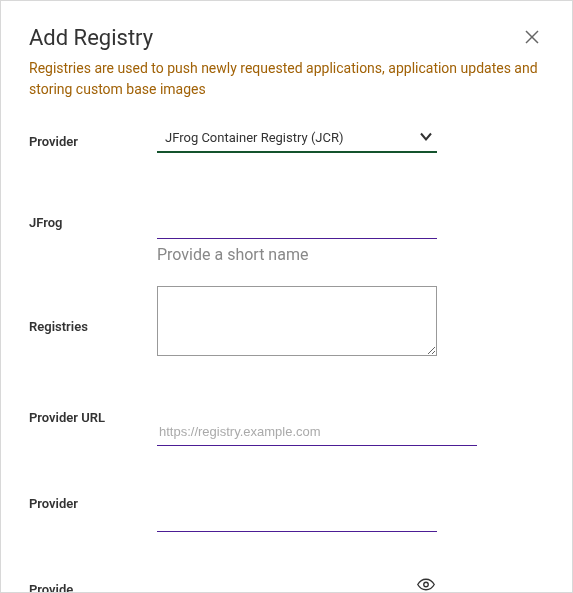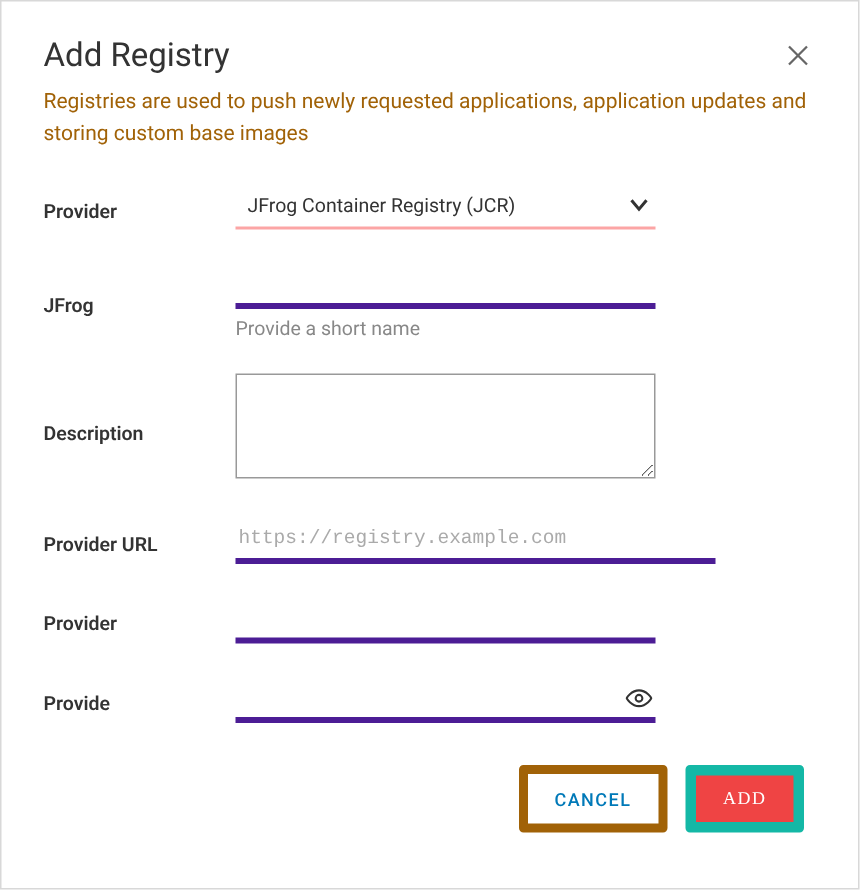--- a/index.html
+++ b/index.html
@@ -62,21 +62,21 @@
     .form-field {
       flex: 1;
       max-width: 280px;
     }
     .form-field-wide {
       flex: 1;
       max-width: 320px;
     }
     .select-wrapper {
       position: relative;
-      border-bottom: 2px solid #fca5a5;
+      border-bottom: 2px solid #14532d;
     }
     .select-value {
       padding: 6px 24px 6px 8px;
       font-size: 13px;
       color: #333;
       cursor: pointer;
     }
     .select-chevron {
       position: absolute;
       right: 4px;
@@ -84,32 +84,33 @@
       transform: translateY(-50%);
       pointer-events: none;
     }
     .select-chevron svg {
       width: 14px;
       height: 14px;
     }
     .text-input {
       width: 100%;
       border: none;
-      border-bottom: 4px solid #4c1d95;
+      border-bottom: 1px solid #4c1d95;
       padding: 6px 2px;
       font-size: 13px;
       outline: none;
       background: transparent;
-      font-family: Liberation Mono, monospace;
+      font-family: Liberation Sans, sans-serif;
+      margin-top: 36px;
     }
     .text-input::placeholder {
       color: #aaa;
     }
     .helper-text {
-      font-size: 13px;
+      font-size: 16px;
       color: #888;
       margin-top: 6px;
     }
     .textarea-input {
       width: 100%;
       height: 70px;
       border: 1px solid #999;
       padding: 6px;
       font-size: 13px;
       font-family: inherit;
@@ -196,21 +197,21 @@
 
   <div class="form-row">
     <label class="form-label">JFrog</label>
     <div class="form-field">
       <input type="text" class="text-input" value="" style="">
       <div class="helper-text">Provide a short name</div>
     </div>
   </div>
 
   <div class="form-row">
-    <label class="form-label">Description</label>
+    <label class="form-label">Registries</label>
     <div class="form-field">
       <textarea class="textarea-input" style=""></textarea>
     </div>
   </div>
 
   <div class="form-row">
     <label class="form-label">Provider URL</label>
     <div class="form-field-wide">
       <input type="text" class="text-input" placeholder="https://registry.example.com" style="">
     </div>

